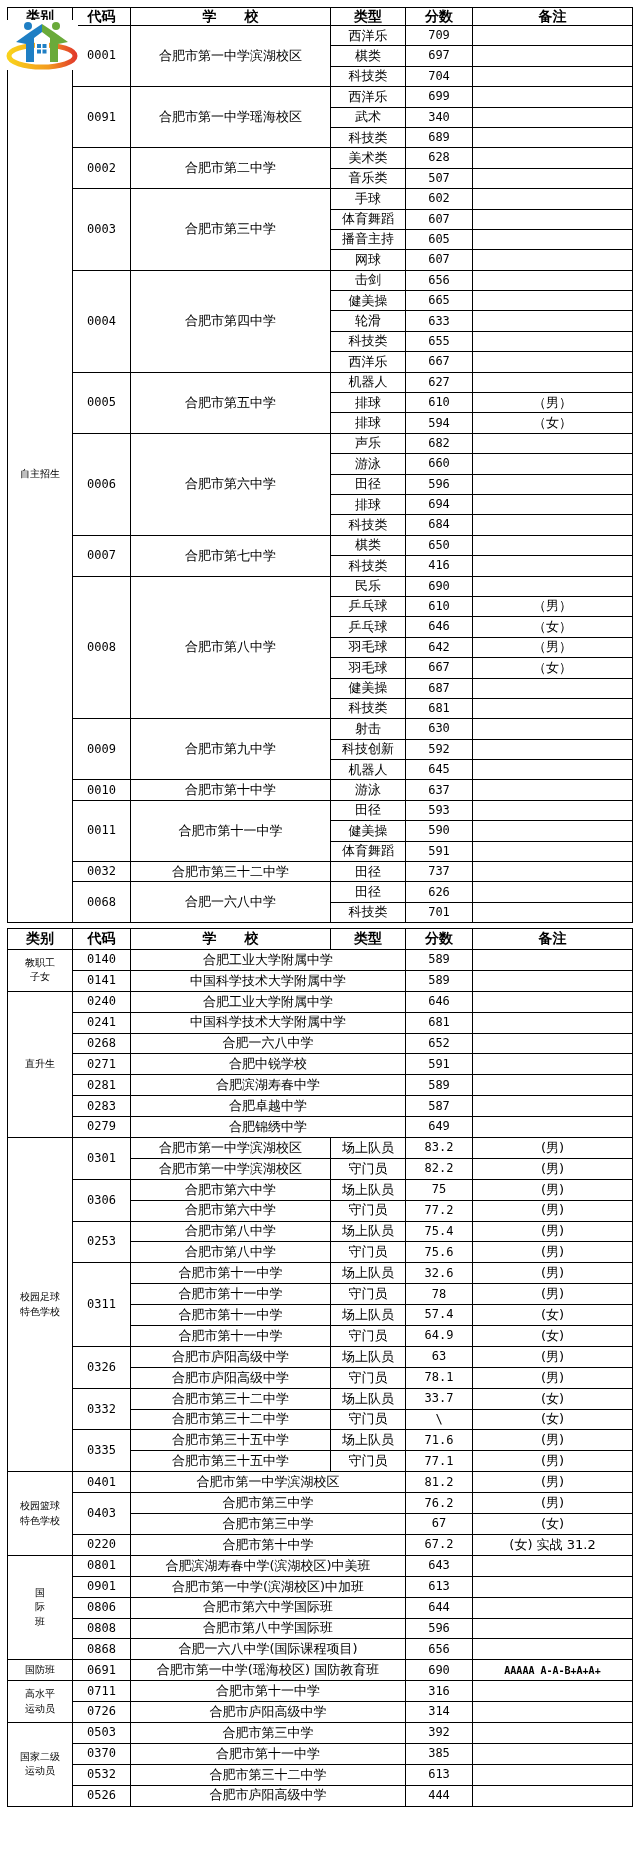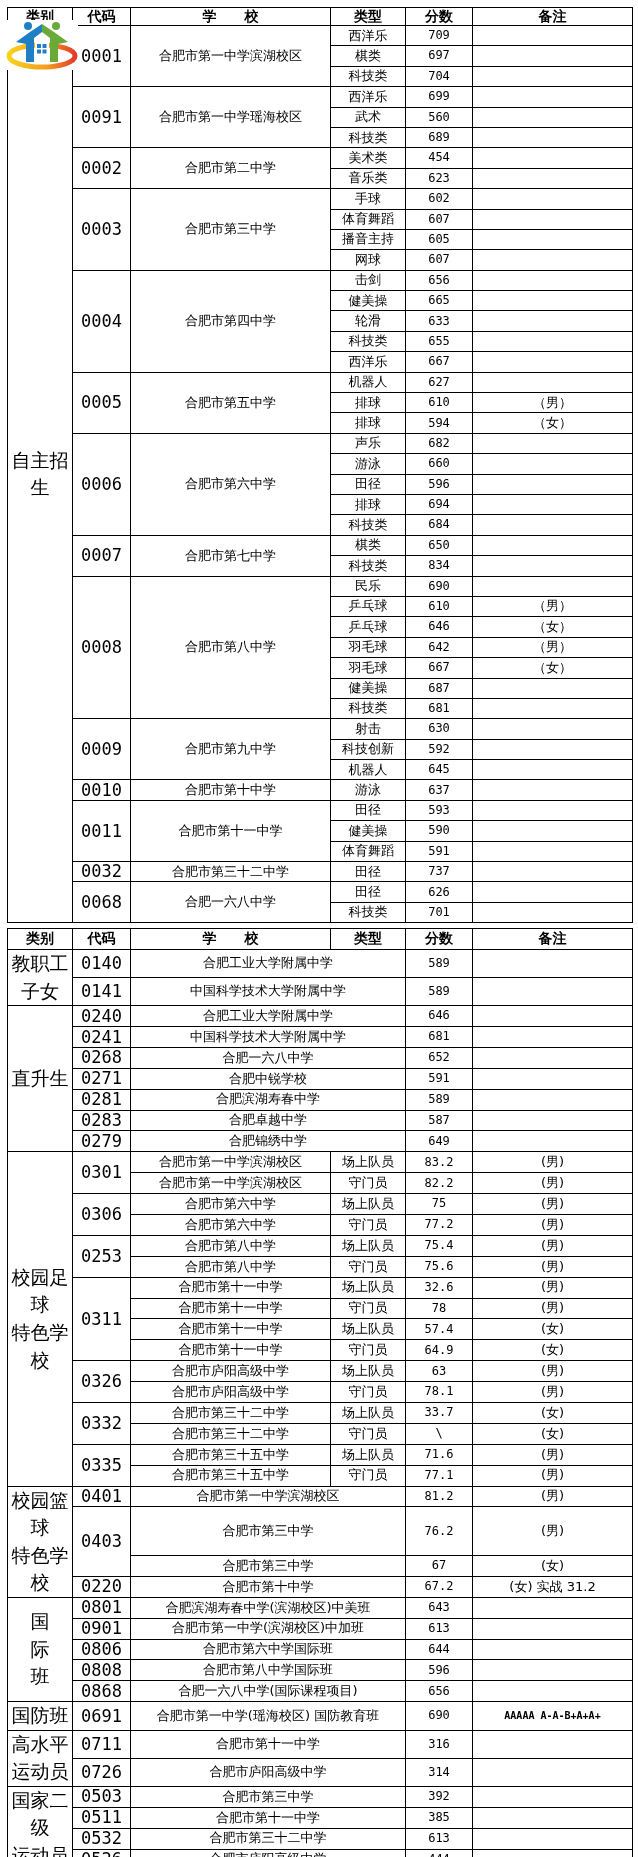--- a/index.html
+++ b/index.html
@@ -8,24 +8,24 @@
   table { border-collapse: collapse; position: absolute; left: 7px; width: 625px; table-layout: fixed; }
   td, th { border: 1px solid #000; padding: 0; text-align: center; vertical-align: middle;
            font-size: 13px; line-height: 1.1; white-space: nowrap; overflow: hidden; }
   th { font-weight: bold; font-size: 14px; }
   #t1 { top: 7px; }
   #t1 th { height: 17px; }
   #t1 td { height: 19.4px; }
   #t2 { top: 928px; }
   #t2 th { height: 20px; }
   #t2 td { height: 19.9px; }
-  .code { font-family: "DejaVu Sans Mono", "Liberation Mono", monospace; font-size: 17px; }
+  .code { font-family: "DejaVu Sans Mono", "Liberation Mono", monospace; font-size: 12px; }
   .score { font-family: "DejaVu Sans Mono", "Liberation Mono", monospace; font-size: 12px; }
   .note-mono { font-family: "DejaVu Sans Mono", "Liberation Mono", monospace; font-size: 10px; font-weight: bold; }
-  .cat { white-space: normal; line-height: 1.45; font-size: 19px; }
+  .cat { white-space: normal; line-height: 1.45; font-size: 10px; }
   .logo { position: absolute; left: 6px; top: 20px; width: 72px; height: 50px; background: #fff; z-index: 5; }
 </style>
 </head>
 <body>
 
 <div class="logo">
   <svg width="72" height="50" viewBox="0 0 72 50">
     <defs>
       <linearGradient id="ring" x1="0" x2="1" y1="0" y2="0">
         <stop offset="0" stop-color="#f9d21c"></stop>
@@ -87,38 +87,38 @@
       </tr>
       <tr>
         <td class="code" rowspan="3">0091</td>
         <td rowspan="3">合肥市第一中学瑶海校区</td>
         <td>西洋乐</td>
         <td class="score">699</td>
         <td></td>
       </tr>
       <tr>
         <td>武术</td>
-        <td class="score">560</td>
+        <td class="score">340</td>
         <td></td>
       </tr>
       <tr>
         <td>科技类</td>
         <td class="score">689</td>
         <td></td>
       </tr>
       <tr>
         <td class="code" rowspan="2">0002</td>
         <td rowspan="2">合肥市第二中学</td>
         <td>美术类</td>
-        <td class="score">454</td>
+        <td class="score">628</td>
         <td></td>
       </tr>
       <tr>
         <td>音乐类</td>
-        <td class="score">623</td>
+        <td class="score">507</td>
         <td></td>
       </tr>
       <tr>
         <td class="code" rowspan="4">0003</td>
         <td rowspan="4">合肥市第三中学</td>
         <td>手球</td>
         <td class="score">602</td>
         <td></td>
       </tr>
       <tr>
@@ -209,21 +209,21 @@
       </tr>
       <tr>
         <td class="code" rowspan="2">0007</td>
         <td rowspan="2">合肥市第七中学</td>
         <td>棋类</td>
         <td class="score">650</td>
         <td></td>
       </tr>
       <tr>
         <td>科技类</td>
-        <td class="score">834</td>
+        <td class="score">416</td>
         <td></td>
       </tr>
       <tr>
         <td class="code" rowspan="7">0008</td>
         <td rowspan="7">合肥市第八中学</td>
         <td>民乐</td>
         <td class="score">690</td>
         <td></td>
       </tr>
       <tr>
@@ -575,21 +575,21 @@
         <td></td>
       </tr>
       <tr>
         <td class="cat" rowspan="4"><span>国家二级</span><br><span>运动员</span></td>
         <td class="code">0503</td>
         <td colspan="2">合肥市第三中学</td>
         <td class="score">392</td>
         <td></td>
       </tr>
       <tr>
-        <td class="code">0511</td>
+        <td class="code">0370</td>
         <td colspan="2">合肥市第十一中学</td>
         <td class="score">385</td>
         <td></td>
       </tr>
       <tr>
         <td class="code">0532</td>
         <td colspan="2">合肥市第三十二中学</td>
         <td class="score">613</td>
         <td></td>
       </tr>

